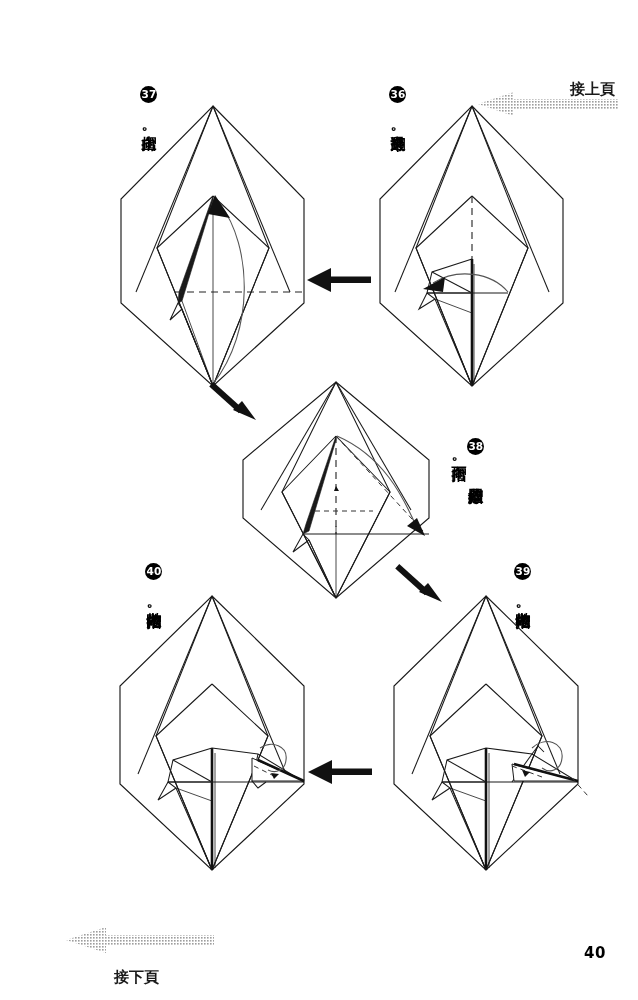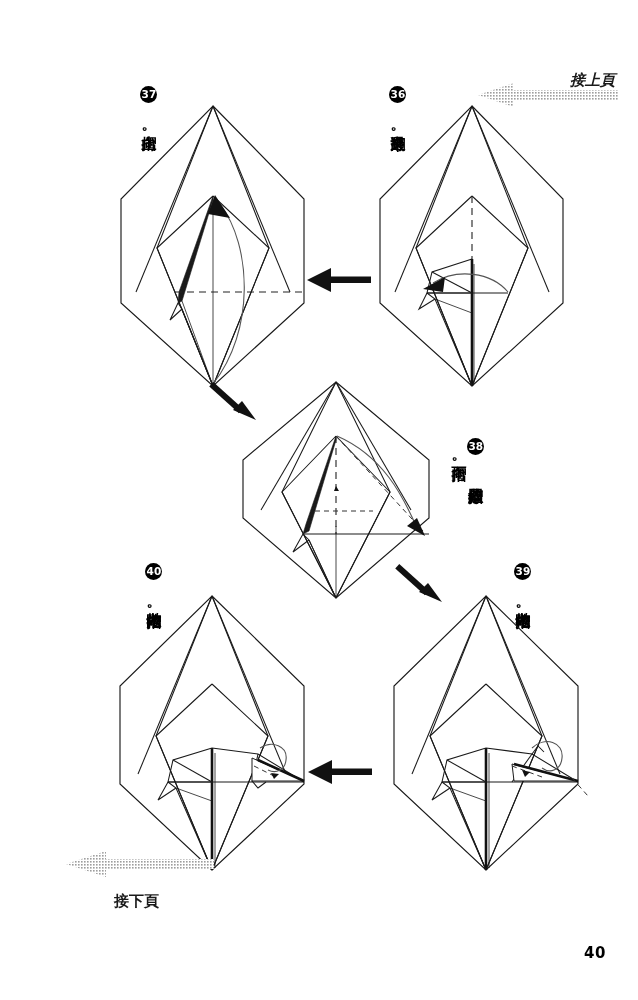--- a/index.html
+++ b/index.html
@@ -91,21 +91,21 @@
   .dashfine  { fill: none; stroke: #333; stroke-width: 1; stroke-dasharray: 5 4; }
   .curve     { fill: none; stroke: #555; stroke-width: 1.1; }
   .arrowblk  { fill: #111; stroke: none; }
   .white     { fill: #ffffff; stroke: #1a1a1a; stroke-width: 1; }
 </style>
 </head>
 <body>
 
 <div class="page">
 
-  <div class="flow-marker" style="left:478px; top:73px;font-style:italic;">
+  <div class="flow-marker" style="left:478px; top:82px;">
     <svg width="150" height="40" viewBox="0 0 150 40">
       <defs>
         <pattern id="dotA" width="3" height="3" patternUnits="userSpaceOnUse">
           <rect width="3" height="3" fill="#ffffff"></rect>
           <rect width="1.6" height="1.6" fill="#9d9d9d"></rect>
         </pattern>
       </defs>
       <g transform="translate(0,22)">
         <polygon points="0,0 36,-12 36,12" fill="url(#dotA)" stroke="none"></polygon>
         <rect x="36" y="-5" width="104" height="10" fill="url(#dotA)" stroke="none"></rect>
@@ -336,21 +336,21 @@
 
   <div class="diagram" style="left:306px; top:756px;">
     <svg width="68" height="32" viewBox="0 0 68 32">
       <g class="arrowblk">
         <polygon points="2,16 26,4 26,28"></polygon>
         <rect x="24" y="12.5" width="42" height="6.5"></rect>
       </g>
     </svg>
   </div>
 
-  <div class="flow-marker" style="left:66px; top:846px;">
+  <div class="flow-marker" style="left:66px; top:922px;">
     <svg width="170" height="70" viewBox="0 0 170 70">
       <defs>
         <pattern id="dotB" width="3" height="3" patternUnits="userSpaceOnUse">
           <rect width="3" height="3" fill="#ffffff"></rect>
           <rect width="1.6" height="1.6" fill="#9d9d9d"></rect>
         </pattern>
       </defs>
       <g transform="translate(0,18)">
         <polygon points="0,0 40,-13 40,13" fill="url(#dotB)" stroke="none"></polygon>
         <rect x="40" y="-5" width="108" height="10" fill="url(#dotB)" stroke="none"></rect>

